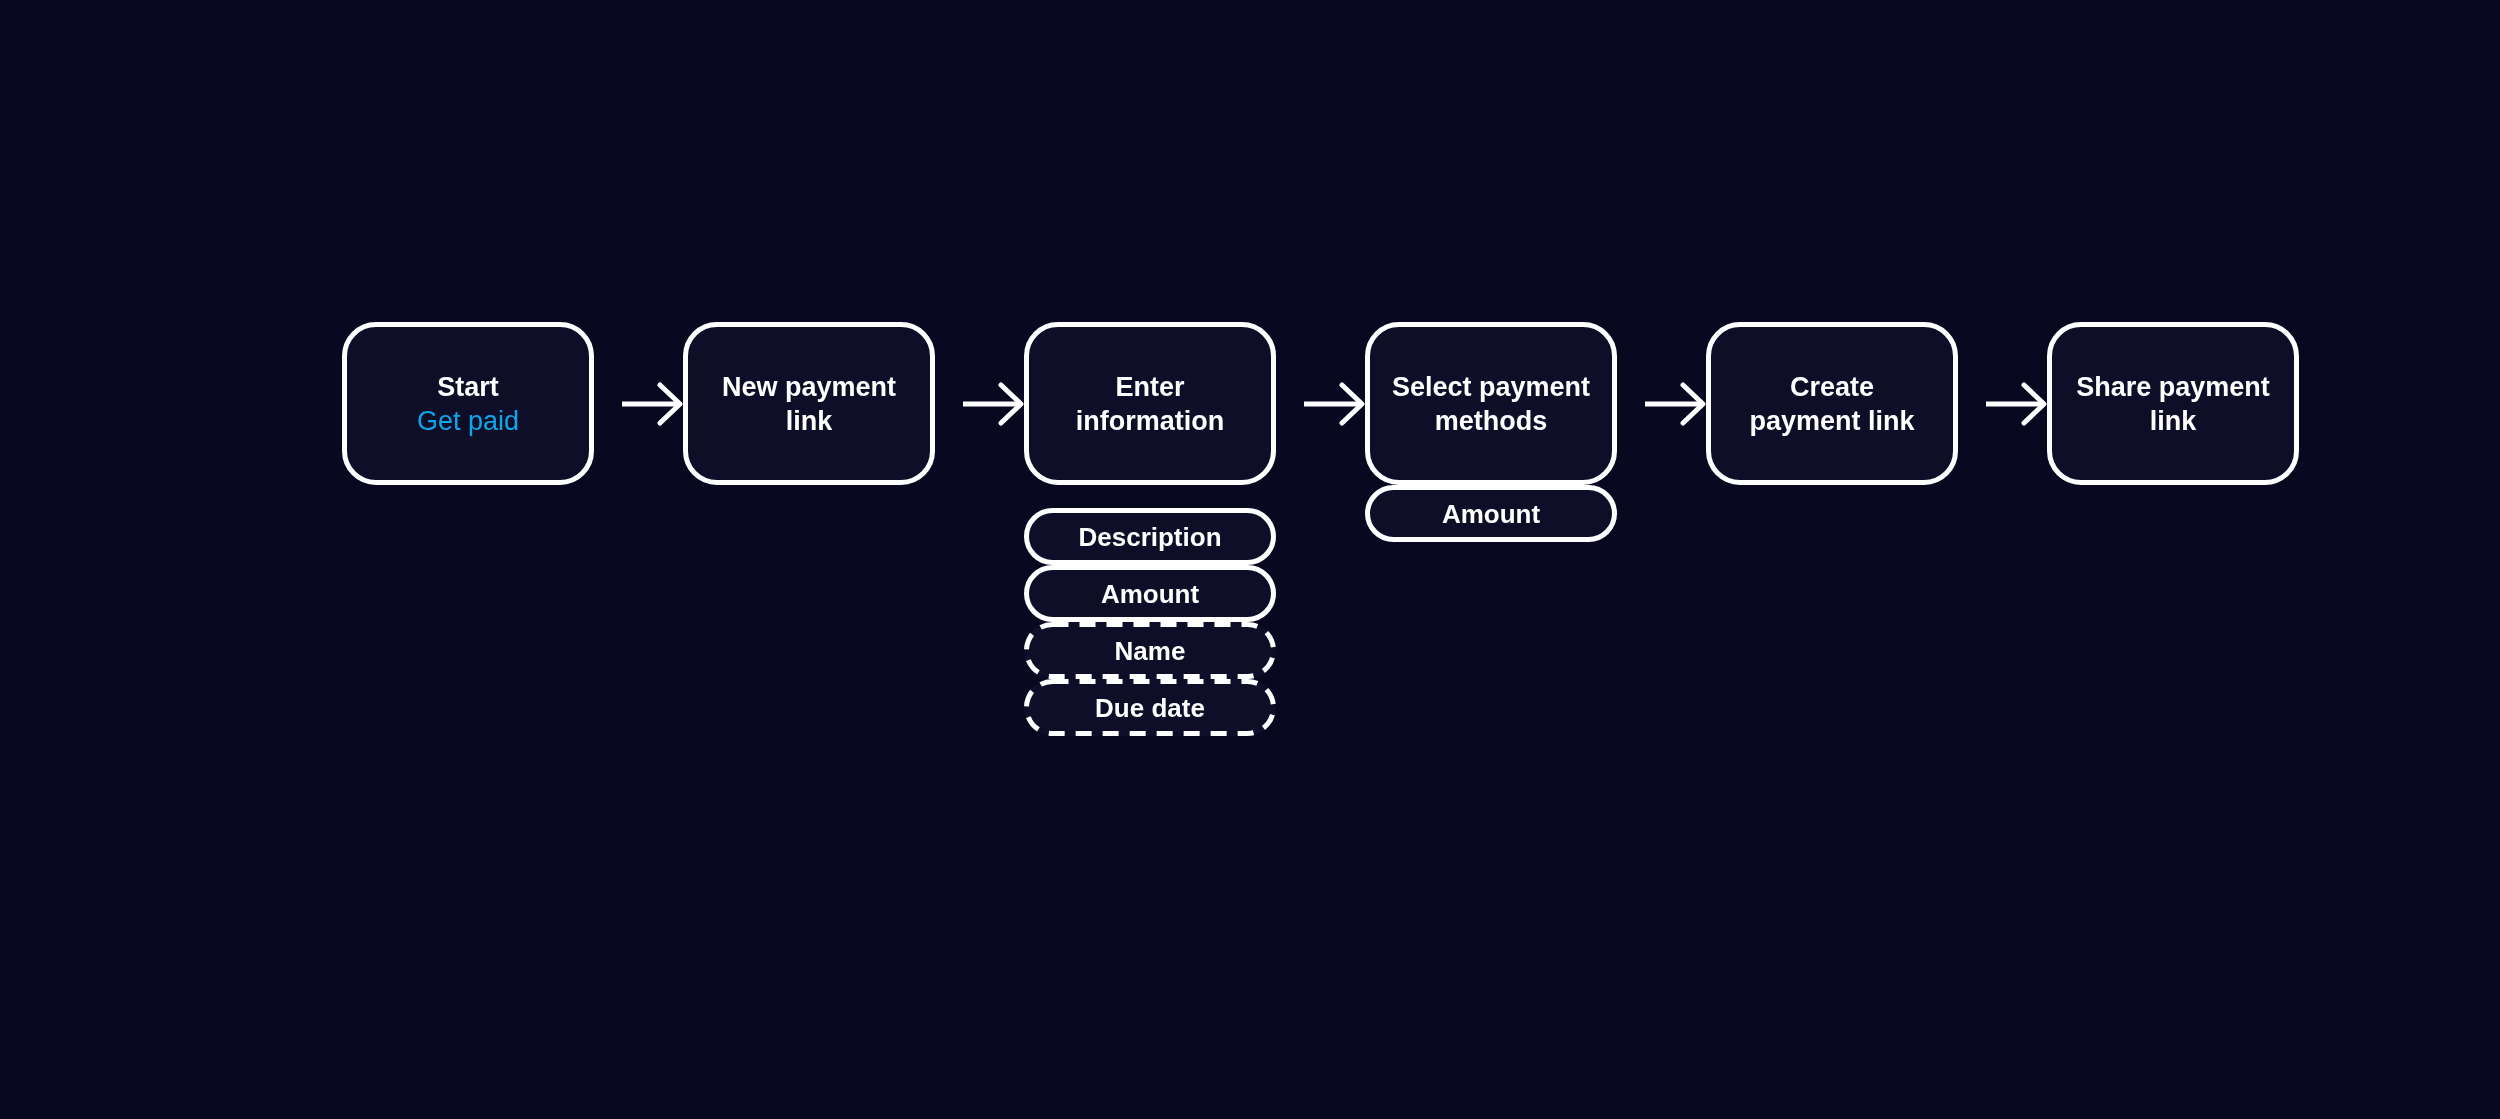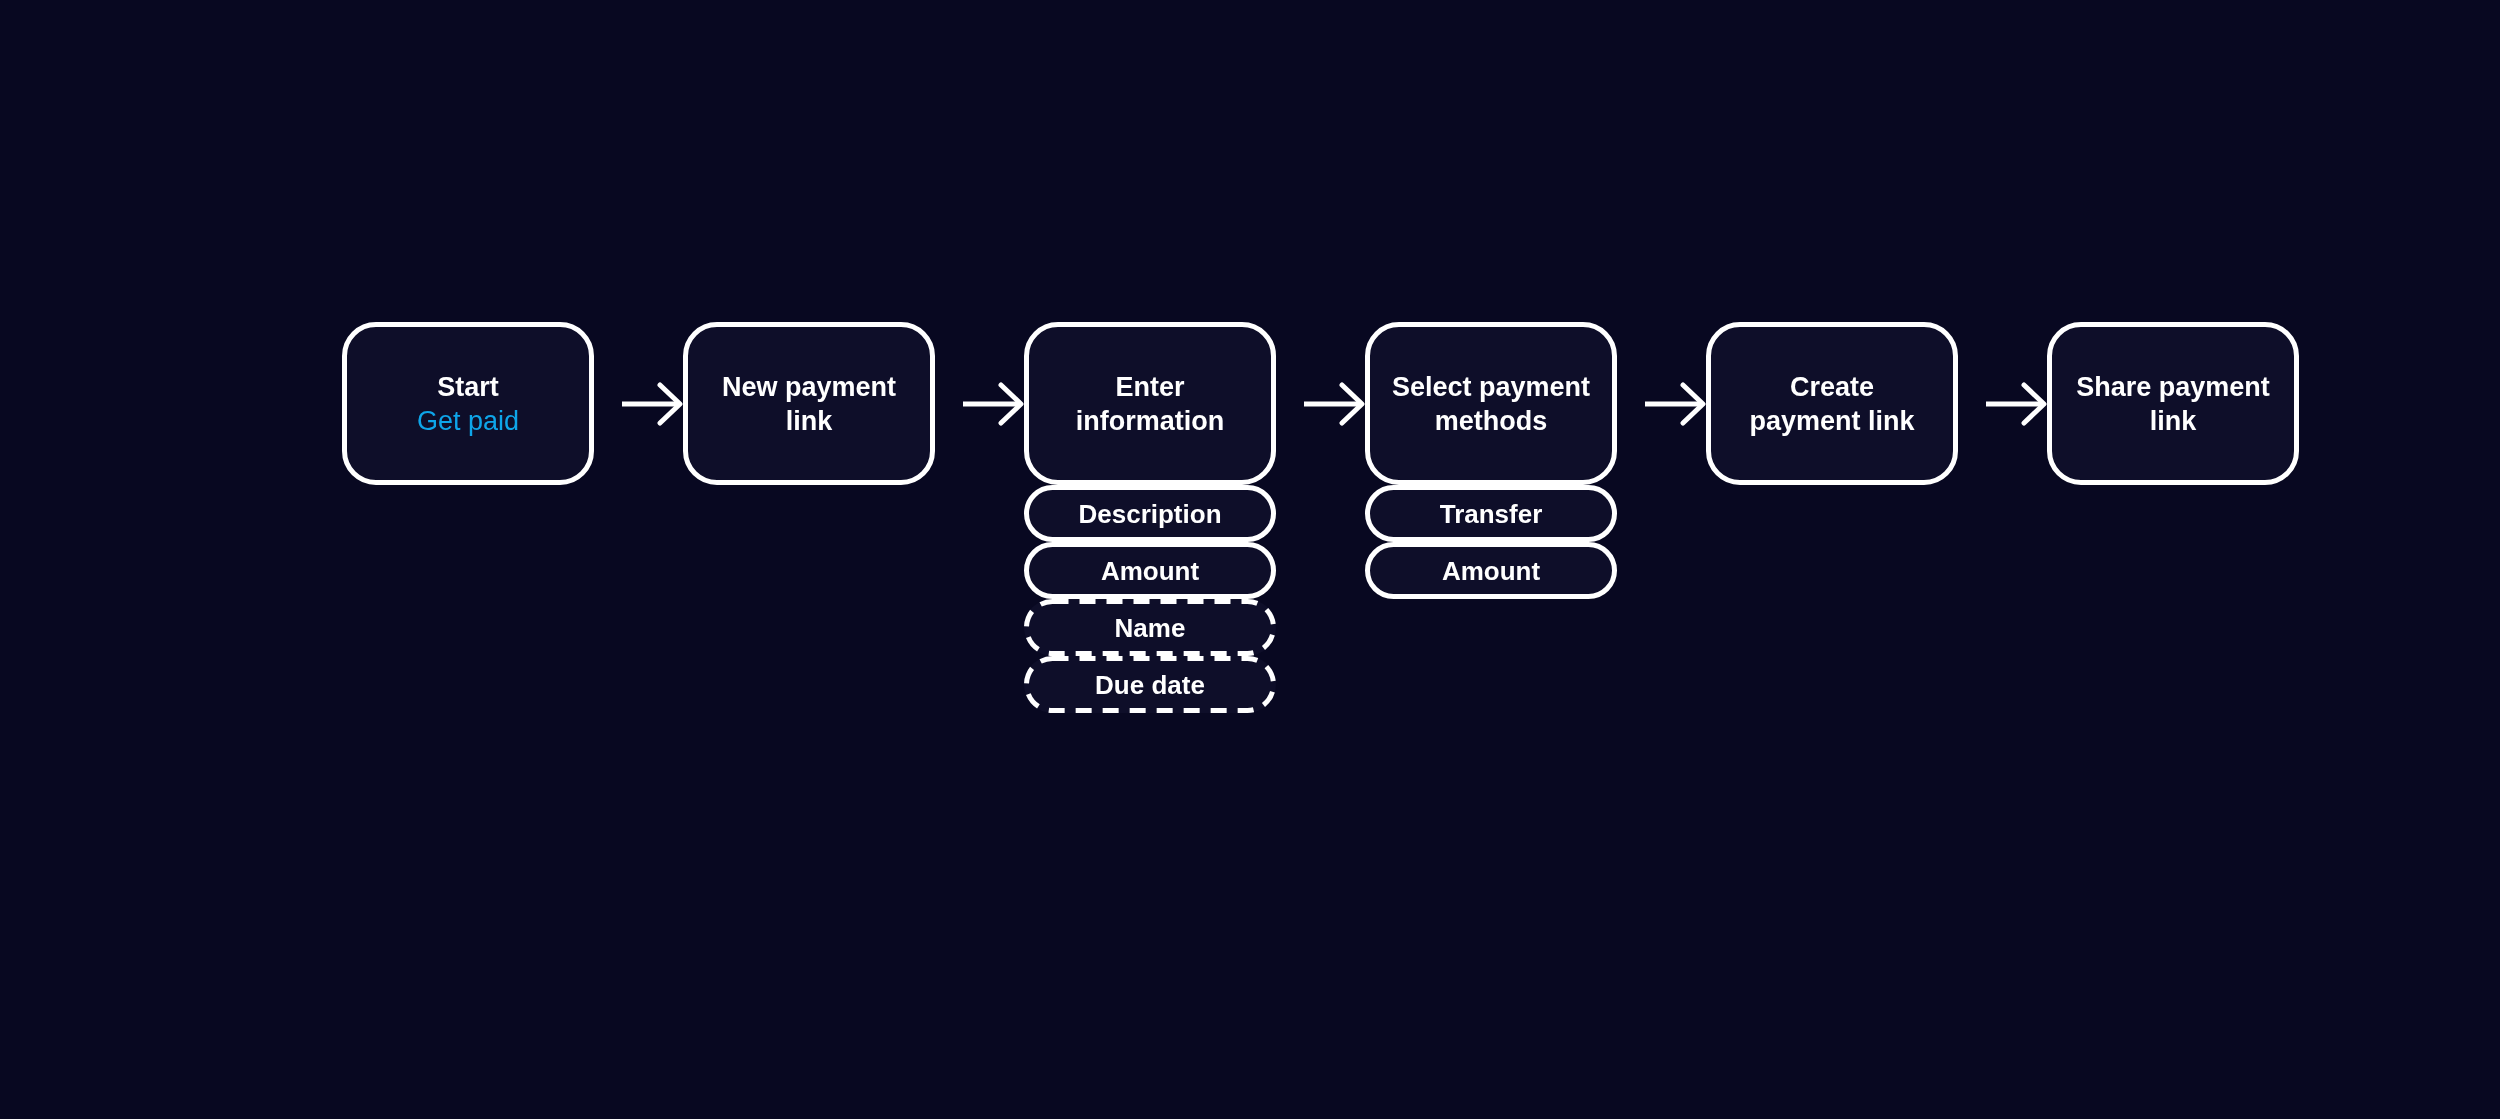--- a/index.html
+++ b/index.html
@@ -55,21 +55,21 @@
   .pill{
     box-sizing:border-box;
     position:relative;
     width:252px;height:57px;
     border-radius:29px;
     display:flex;
     align-items:center;
     justify-content:center;
     background:#0e0e29;
   }
-  .pill.first{}
+  .pill.first{margin-top:23px;}
   .pill.solid{border:5px solid #ffffff;}
   .pill.dashed{border:none;}
   .pill.dashed svg{position:absolute;left:0;top:0;}
   .pill-label{
     position:relative;
     color:#ffffff;
     font-weight:700;
     font-size:26px;
     line-height:28px;
   }
@@ -132,23 +132,20 @@
     <svg class="arrow" viewBox="0 0 61 44">
       <line x1="0" y1="22" x2="58" y2="22" stroke="#ffffff" stroke-width="5"></line>
       <polyline points="38,3 58,22 38,41" fill="none" stroke="#ffffff" stroke-width="5" stroke-linecap="round" stroke-linejoin="round"></polyline>
     </svg>
 
     <div class="flow-col">
       <div class="node">
         <div class="node-title">Select payment
 methods</div>
       </div>
-      <div class="pill solid first">
-        <span class="pill-label">Transfer</span>
-      </div>
       <div class="pill solid">
         <span class="pill-label">Amount</span>
       </div>
     </div>
 
     <svg class="arrow" viewBox="0 0 61 44">
       <line x1="0" y1="22" x2="58" y2="22" stroke="#ffffff" stroke-width="5"></line>
       <polyline points="38,3 58,22 38,41" fill="none" stroke="#ffffff" stroke-width="5" stroke-linecap="round" stroke-linejoin="round"></polyline>
     </svg>
 

